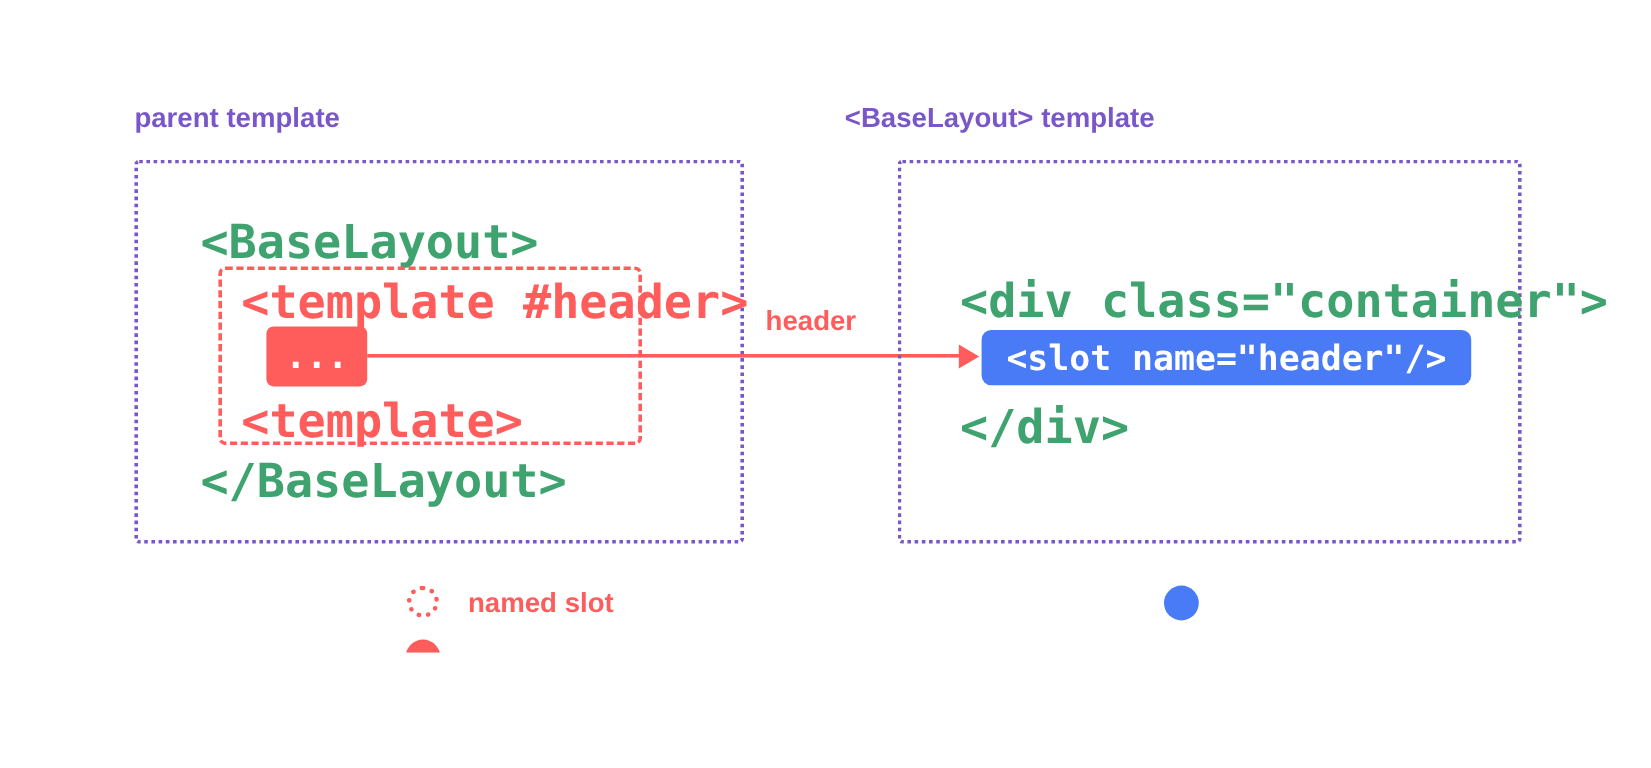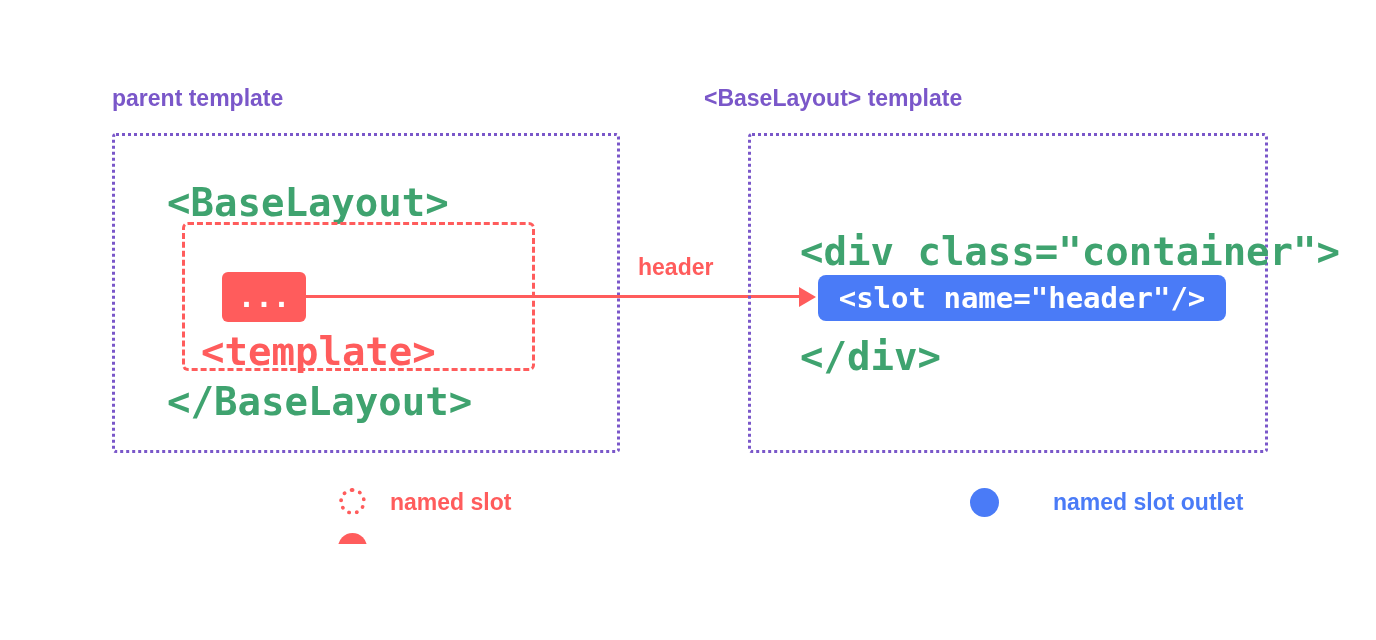--- a/index.html
+++ b/index.html
@@ -124,20 +124,21 @@
 <div class="stage">
 
   <div class="panel-title" style="left:112px; top:85px;">parent template</div>
 
   <div class="outer-box" style="left:112px; top:133px; width:508px; height:320px;"></div>
 
   <div class="code green" style="left:167px; top:182px;">&lt;BaseLayout&gt;</div>
 
   <div class="named-slot-box" style="left:182px; top:222px; width:353px; height:149px;"></div>
 
+  <div class="code red-text" style="left:201px; top:232px;">&lt;template #header&gt;</div>
 
   <div class="slot-content-box" style="left:222px; top:272px; width:84px; height:50px;">...</div>
 
   <div class="code red-text" style="left:201px; top:331px;">&lt;template&gt;</div>
 
   <div class="code green" style="left:167px; top:381px;">&lt;/BaseLayout&gt;</div>
 
   <div class="arrow-label" style="left:638px; top:254px;">header</div>
 
   <div class="arrow-line" style="left:306px; top:295px; width:494px;"></div>
@@ -153,15 +154,14 @@
   <div class="slot-outlet-box" style="left:818px; top:275px; width:408px; height:46px;">&lt;slot name="header"/&gt;</div>
 
   <div class="code green" style="left:800px; top:336px;">&lt;/div&gt;</div>
 
   <div class="legend-marker marker-dotted-red" style="left:339px; top:488px;"></div>
   <div class="legend-label red-text" style="left:390px; top:489px;">named slot</div>
 
   <div class="legend-marker marker-filled-red" style="left:338px; top:533px;"></div>
 
   <div class="legend-marker marker-filled-blue" style="left:970px; top:488px;"></div>
-  <div class="legend-label blue-text" style="left:1053px; top:489px;">named slot outlet</div>
 
 </div>
 
 </body></html>

